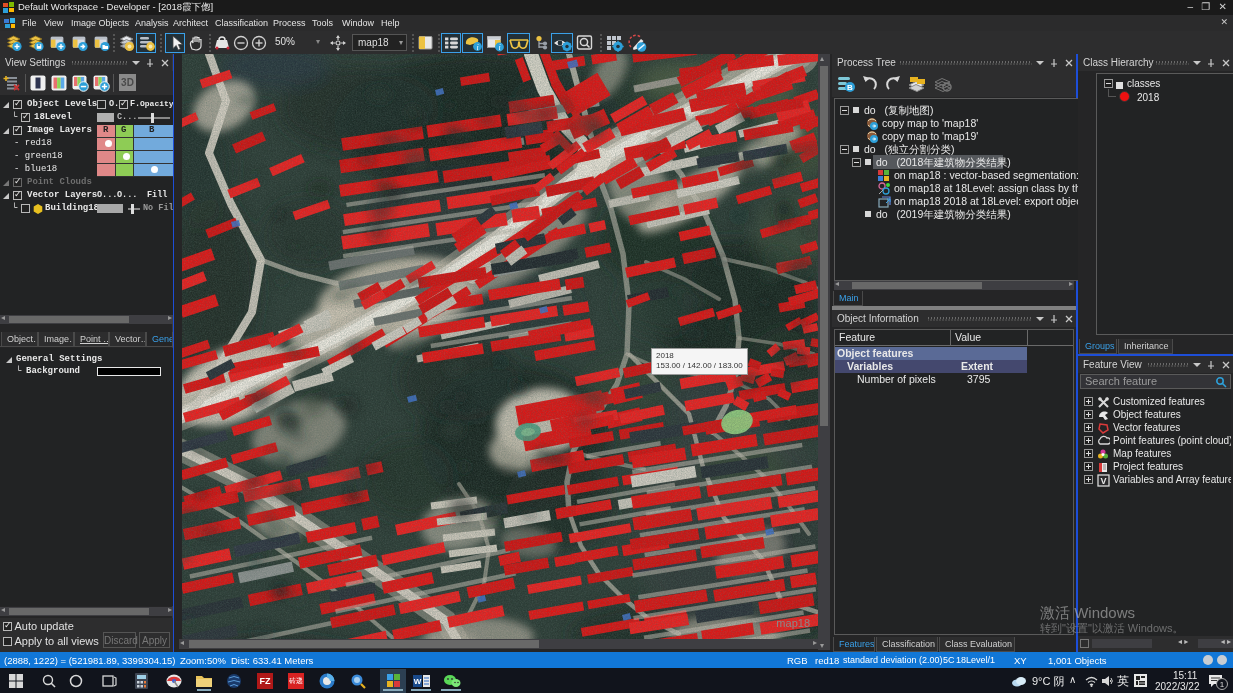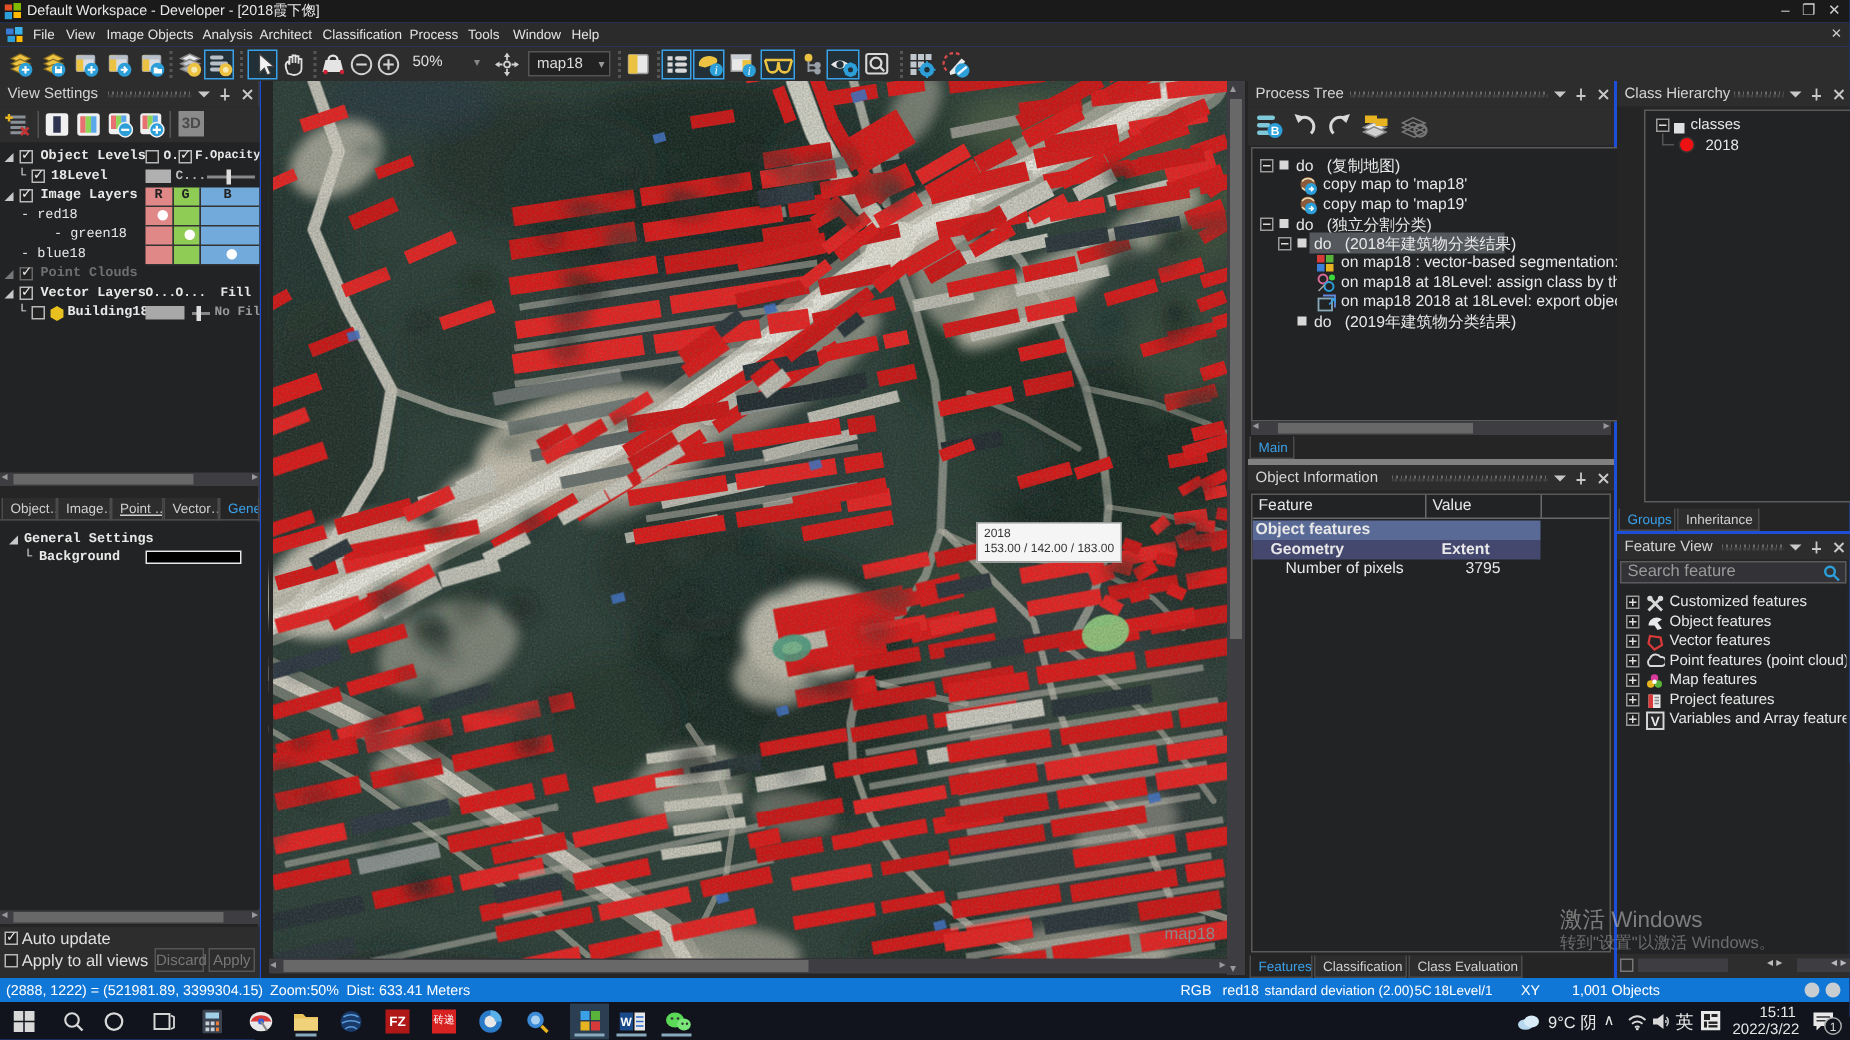--- a/index.html
+++ b/index.html
@@ -301,21 +301,21 @@
         <svg class="abs" style="left:2px;top:32px" width="8" height="8">
           <path d="M7 1 L7 7 L1 7 Z" fill="#c8c8c8"></path>
         </svg>
         <span class="chk c abs" style="left:13px;top:31px;"></span>
         <div class="treefont abs" style="left:27px;top:30px;font-size:9px;font-weight:bold;color:#e8e8e8;white-space:nowrap;">Image Layers</div>
         <div class="treefont abs" style="left:103px;top:30px;font-size:9px;font-weight:bold;color:#222;white-space:nowrap;">R</div>
         <div class="treefont abs" style="left:121px;top:30px;font-size:9px;font-weight:bold;color:#222;white-space:nowrap;">G</div>
         <div class="treefont abs" style="left:149px;top:30px;font-size:9px;font-weight:bold;color:#222;white-space:nowrap;">B</div>
         <div class="treefont abs" style="left:14px;top:43px;font-size:9px;font-weight:normal;color:#e8e8e8;white-space:nowrap;">- red18</div>
         <div class="abs" style="left:105px;top:45px;width:7px;height:7px;background:#fff;border-radius:50%;"></div>
-        <div class="treefont abs" style="left:14px;top:56px;font-size:9px;font-weight:normal;color:#e8e8e8;white-space:nowrap;margin-left:22px;">- green18</div>
+        <div class="treefont abs" style="left:14px;top:56px;font-size:9px;font-weight:normal;color:#e8e8e8;white-space:nowrap;">- green18</div>
         <div class="abs" style="left:123px;top:58px;width:7px;height:7px;background:#fff;border-radius:50%;"></div>
         <div class="treefont abs" style="left:14px;top:69px;font-size:9px;font-weight:normal;color:#e8e8e8;white-space:nowrap;">- blue18</div>
         <div class="abs" style="left:151px;top:71px;width:7px;height:7px;background:#fff;border-radius:50%;"></div>
         <svg class="abs" style="left:2px;top:84px" width="8" height="8">
           <path d="M7 1 L7 7 L1 7 Z" fill="#777"></path>
         </svg>
         <span class="chk c abs" style="left:13px;top:83px;border-color:#666;"></span>
         <div class="treefont abs" style="left:27px;top:82px;font-size:9px;font-weight:bold;color:#6f6f6f;white-space:nowrap;">Point Clouds</div>
         <svg class="abs" style="left:2px;top:97px" width="8" height="8">
           <path d="M7 1 L7 7 L1 7 Z" fill="#c8c8c8"></path>
@@ -1140,26 +1140,26 @@
     <div class="abs" style="left:0;top:0;width:238px;height:16px;border-bottom:1px solid #6a6a6a;">
       <span class="abs" style="left:4px;top:1px;">Feature</span>
           <span class="abs" style="left:120px;top:1px;">Value</span>
       <div class="abs" style="left:115px;top:0;width:1px;height:16px;background:#6a6a6a;"></div>
       <div class="abs" style="left:192px;top:0;width:1px;height:16px;background:#6a6a6a;"></div>
     </div>
     <div class="abs" style="left:0;top:17px;width:192px;height:13px;background:#5a6a96;font-weight:bold;">
           <span class="abs" style="left:2px;top:0px;">Object features</span>
         </div>
     <div class="abs" style="left:0;top:30px;width:192px;height:13px;background:#44486e;font-weight:bold;">
-          <span class="abs" style="left:12px;top:0px;">Geometry</span>
+          <span class="abs" style="left:12px;top:0px;">Variables</span>
           <span class="abs" style="left:126px;top:0px;">Extent</span>
         </div>
     <div class="abs" style="left:0;top:43px;width:192px;height:13px;">
           <span class="abs" style="left:22px;top:0px;">Number of pixels</span>
-          <span class="abs" style="left:132px;top:0px;margin-left:10px;">3795</span>
+          <span class="abs" style="left:132px;top:0px;">3795</span>
         </div>
   </div>
   <div class="tabbar" style="left:0;top:327px;width:244px;height:15px;">
     <span class="tab on" style="left:1px;width:42px;">Features</span>
     <span class="tab" style="left:44px;width:62px;">Classification</span>
     <span class="tab" style="left:107px;width:76px;">Class Evaluation</span>
   </div>
 </div>
 
 <div class="abs" style="left:1078px;top:54px;width:155px;height:300px;background:#252526;">

